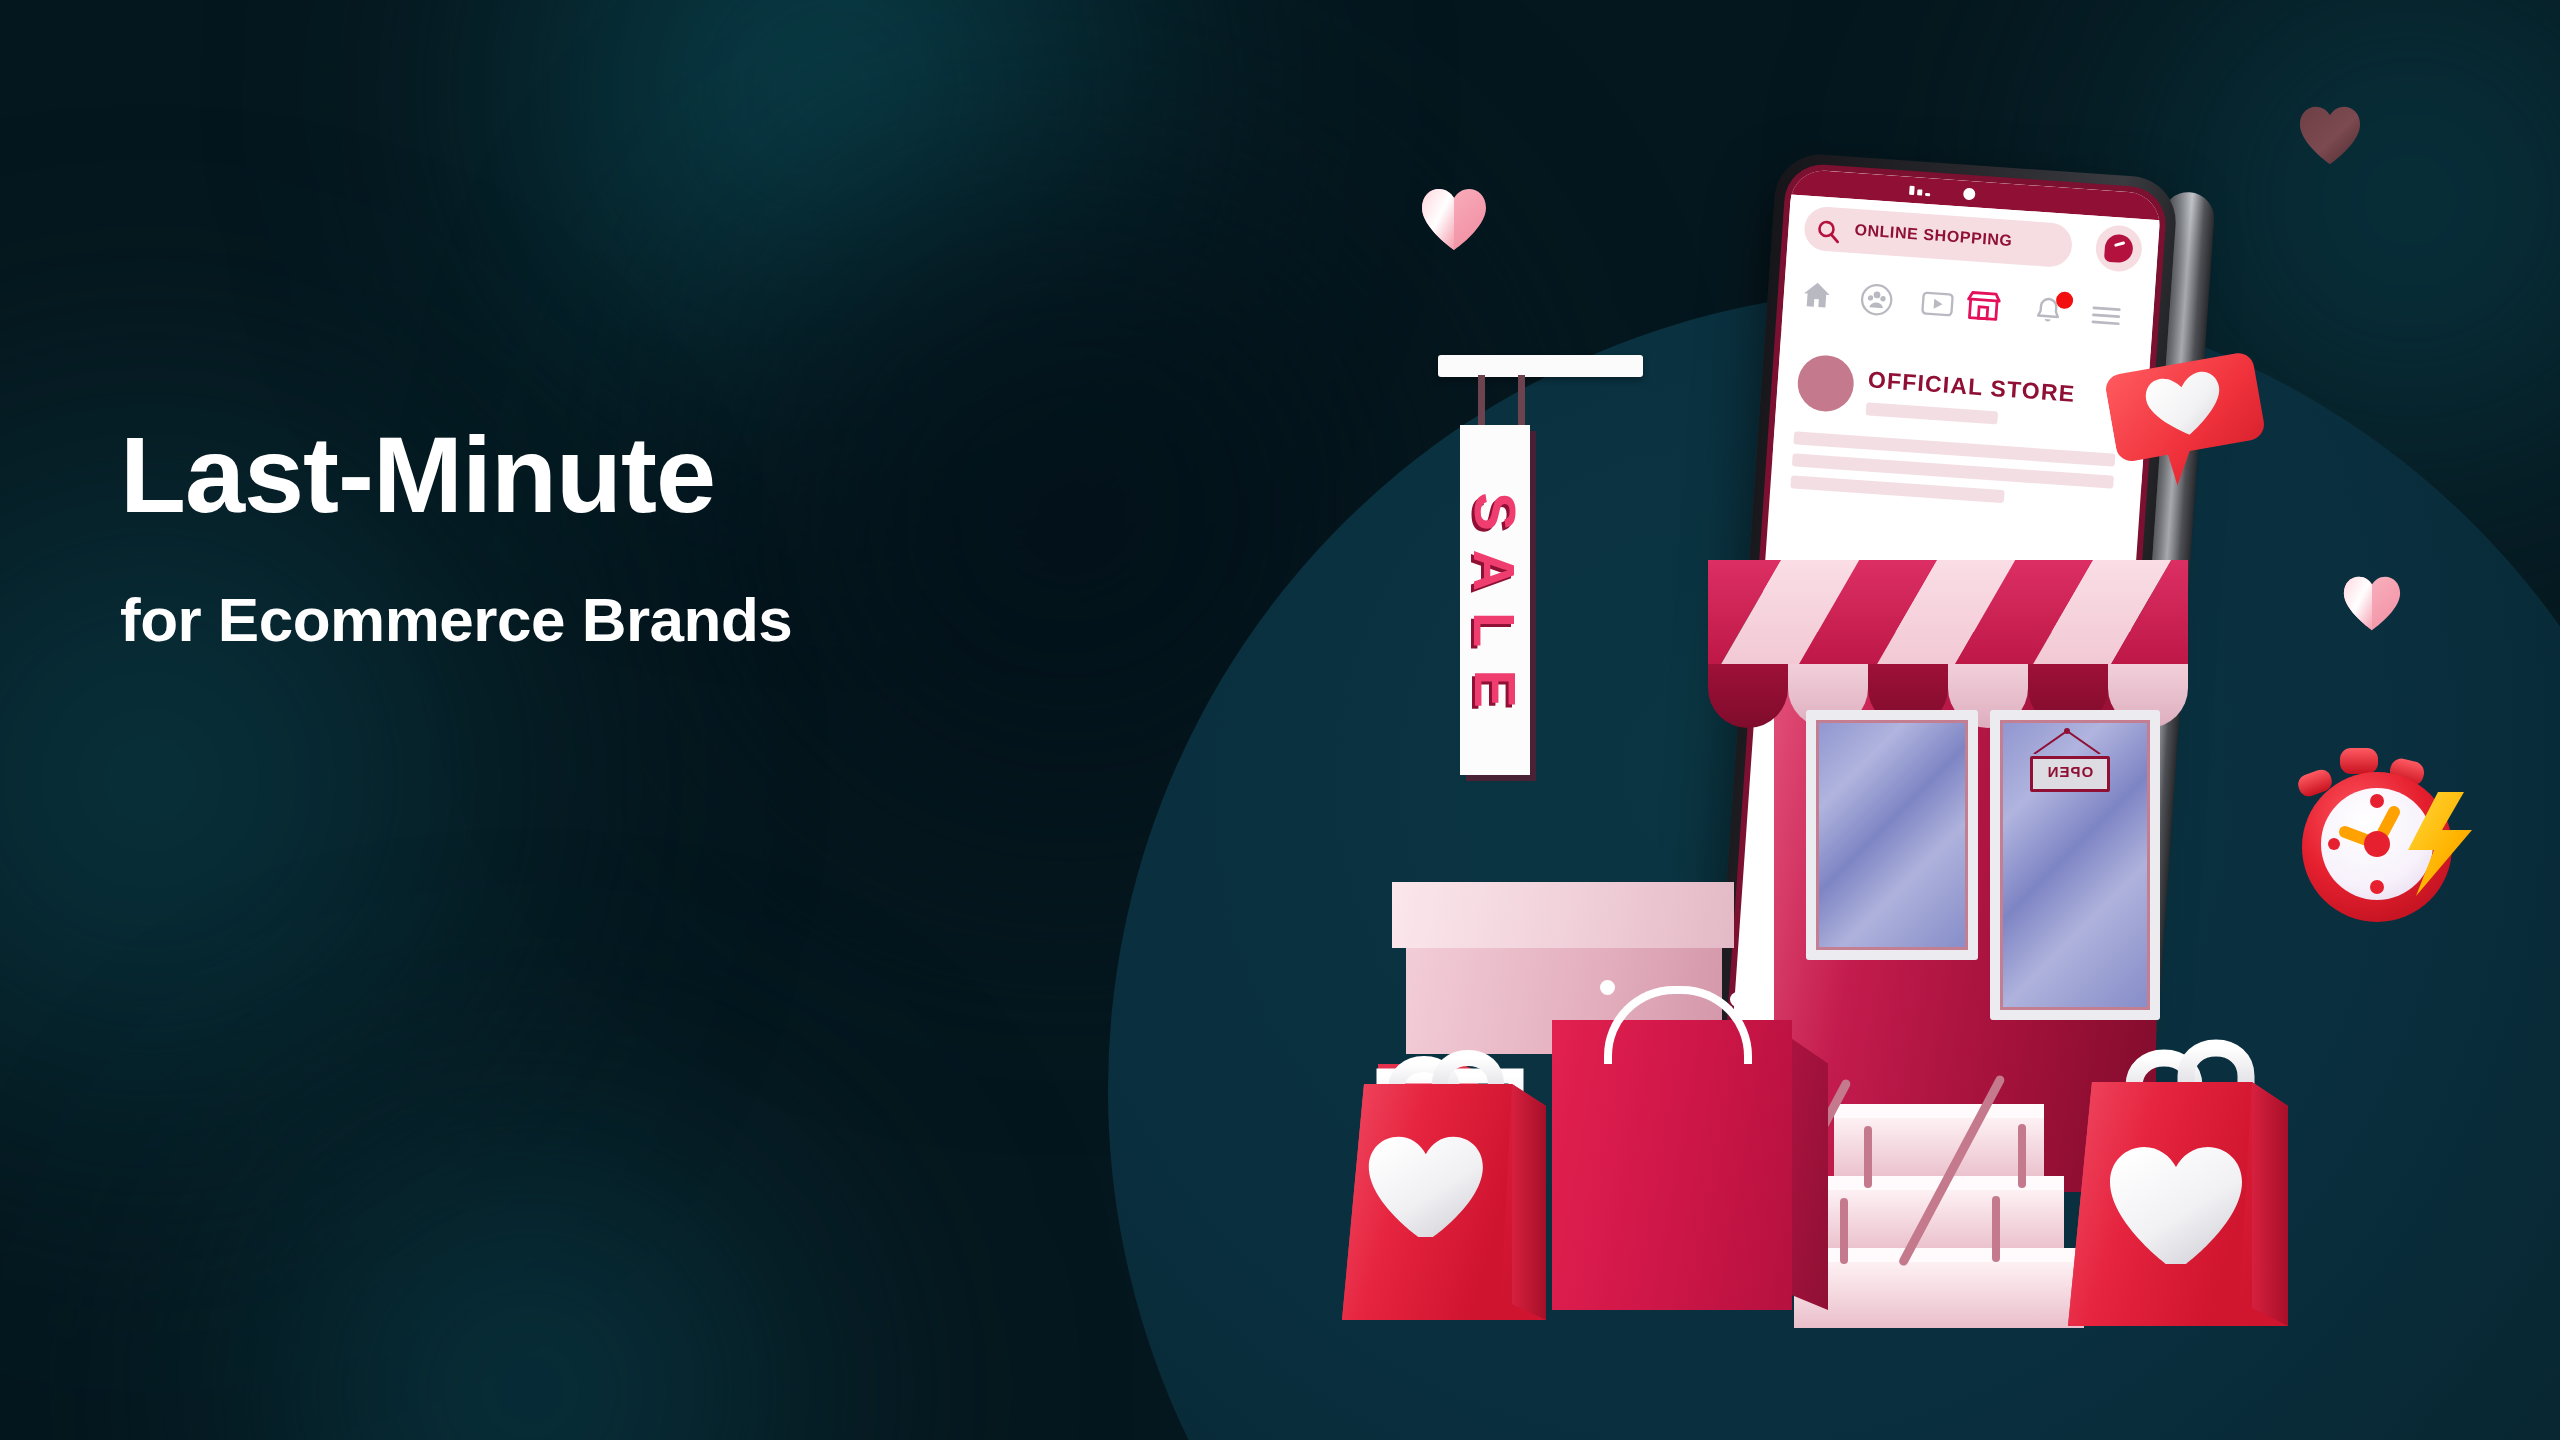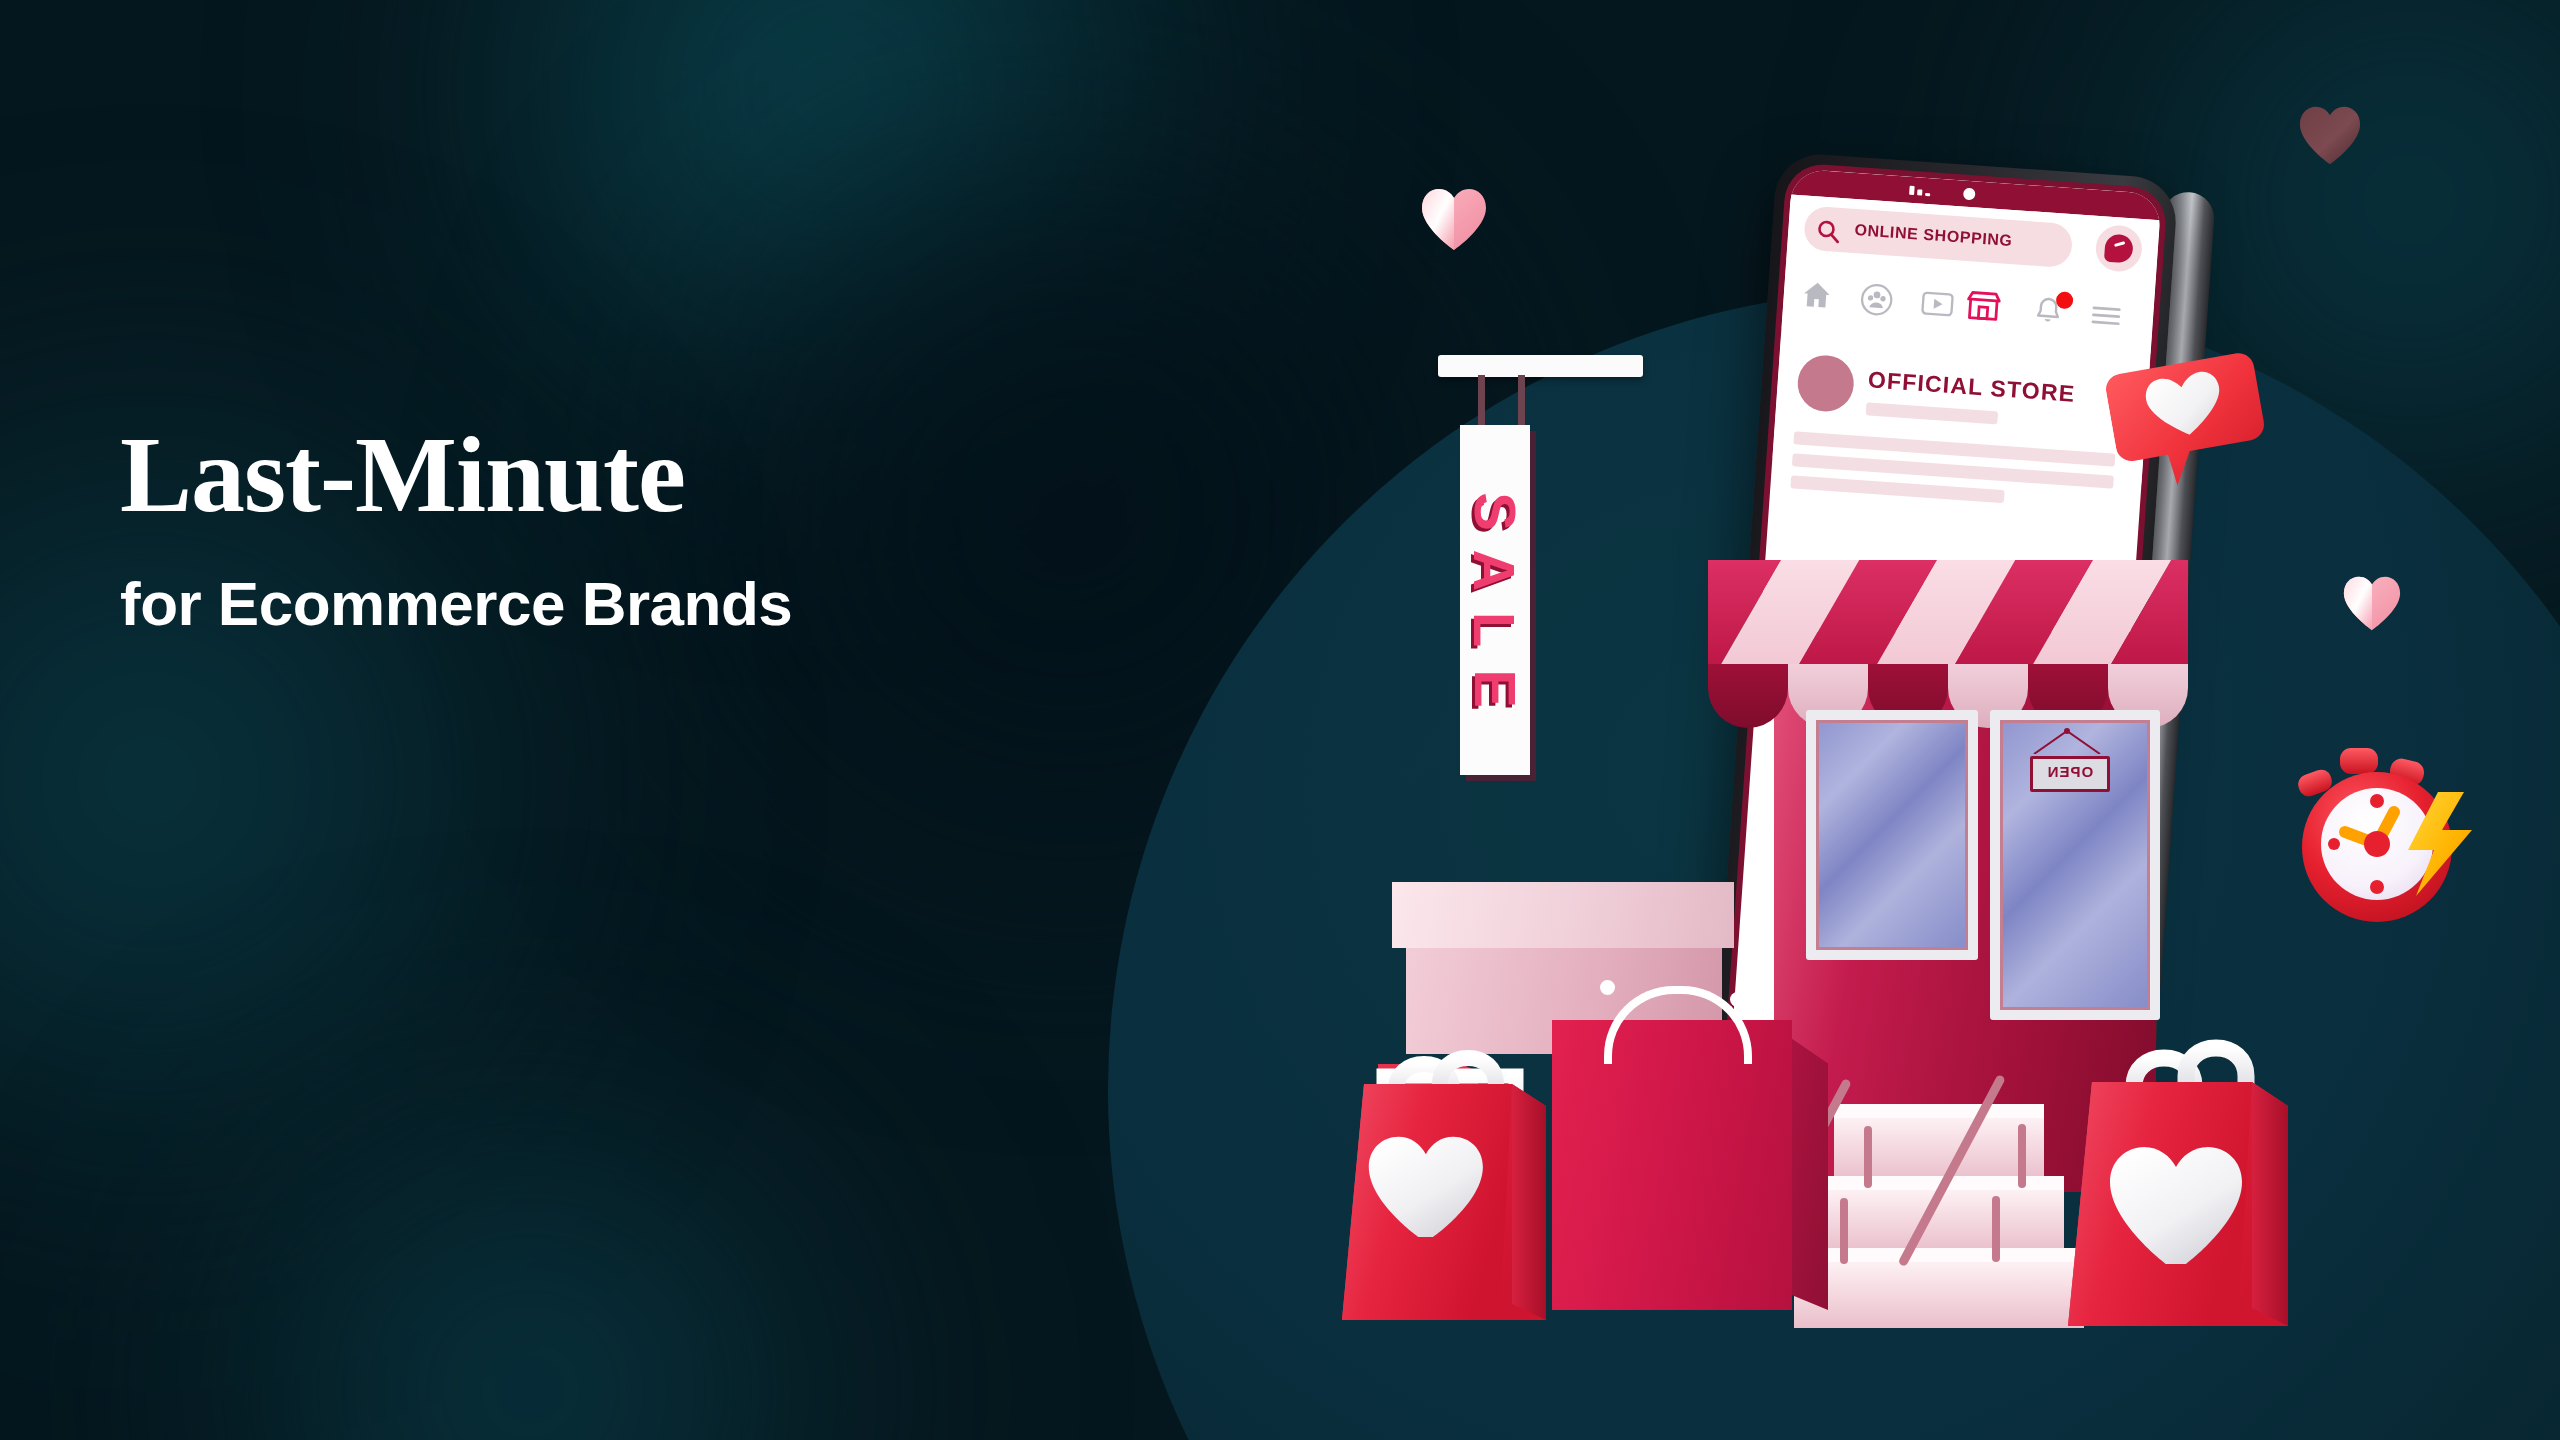--- a/index.html
+++ b/index.html
@@ -22,25 +22,25 @@
     background:radial-gradient(circle at 50% 50%, #0a3c48 0%, rgba(8,45,55,0.35) 50%, rgba(5,23,30,0) 75%);}
 
   
   .hero-circle{position:absolute;left:1108px;top:290px;width:1600px;height:1600px;border-radius:50%;
     background:radial-gradient(circle at 38% 30%, #0b3744 0%, #0a3040 45%, #082833 70%, #06202b 100%);
     opacity:.95;}
 
   
   .copy{position:absolute;left:120px;top:420px;width:1180px;}
   .t-line{font-weight:800;letter-spacing:-1px;line-height:1.02;margin:0;}
-  .t1{font-size:108px;color:#ffffff;font-family:Liberation Serif, serif;}
+  .t1{font-size:108px;color:#ffffff;}
   .t2,.t3{font-size:108px;color:#5af0e6;}
   .t2{margin-top:8px;}
   .t3{margin-top:8px;}
-  .t4{font-size:62px;color:#ffffff;font-weight:700;margin-top:42px;letter-spacing:-0.5px;}
+  .t4{font-size:62px;color:#ffffff;font-weight:700;margin-top:58px;letter-spacing:-0.5px;}
 
   
   .heart{position:absolute;}
   .heart svg{display:block;}
 
   
   .phone-wrap{position:absolute;left:1745px;top:165px;width:420px;height:925px;
     transform:rotate(4deg);transform-origin:50% 50%;}
   .phone-shadowband{position:absolute;right:-20px;top:12px;width:52px;height:900px;border-radius:40px;
     background:linear-gradient(90deg,#3c3c40 0%,#8d9096 35%,#c9ccd1 55%,#55575c 80%,#2a2b2e 100%);}

